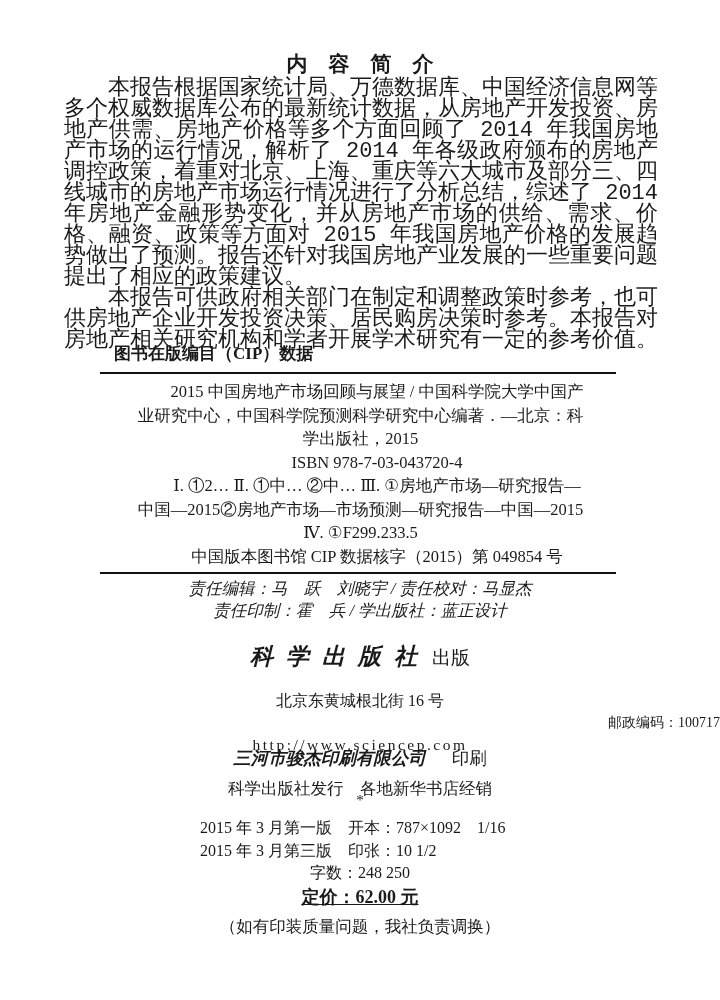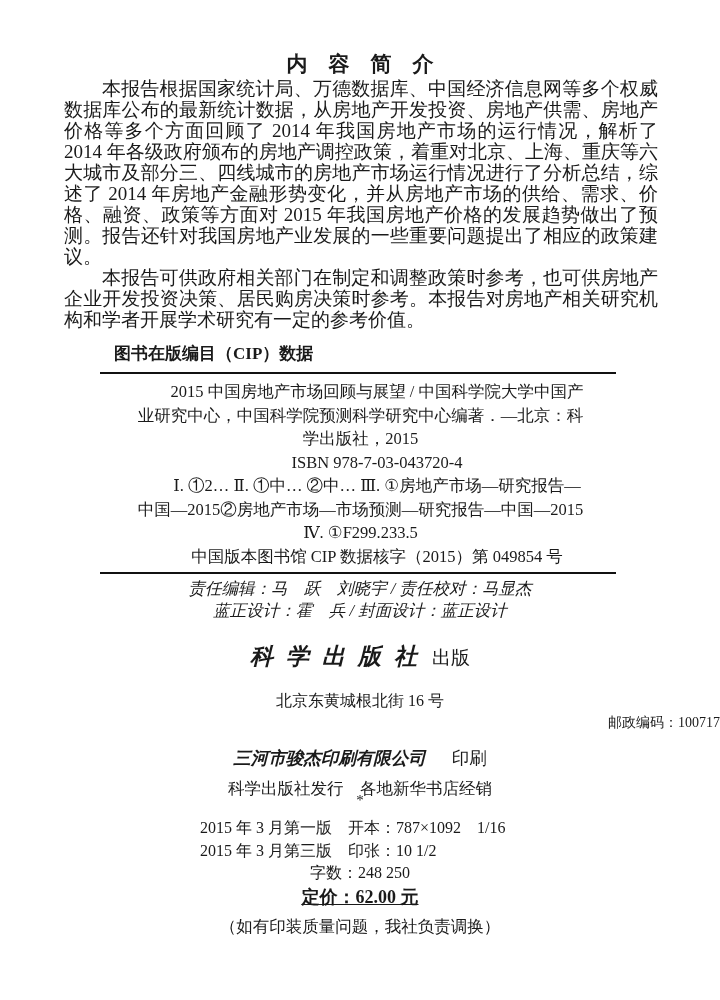--- a/index.html
+++ b/index.html
@@ -11,21 +11,21 @@
   }
   .page { position: relative; width: 720px; height: 1000px; background: #fff; overflow: hidden; }
 
   .intro-title {
     position: absolute; top: 50px; left: 0; width: 100%;
     text-align: center; font-size: 21px; font-weight: bold;
     white-space: pre-wrap;
   }
   .intro-body {
     position: absolute; top: 78px; left: 64px; width: 594px;
-    font-size: 19px; line-height: 21px; text-align: justify;
+    font-size: 22px; line-height: 21px; text-align: justify; font-family: Liberation Mono, monospace;
   }
   .intro-body p { margin: 0; text-indent: 2em; }
 
   .cip { position: absolute; top: 344px; left: 100px; width: 516px; }
   .cip-heading {
     font-size: 17px; font-weight: bold; line-height: 20px;
     padding-left: 14px; white-space: pre-wrap;
   }
   .cip-rule-top { border: none; border-top: 2px solid #111; margin: 8px 0 0 0; }
   .cip-body { padding: 6px 10px 4px 15px; font-size: 16.5px; line-height: 23.5px; text-align: center; }
@@ -95,29 +95,30 @@
       <div class="cip-line">　　Ⅰ. ①2… Ⅱ. ①中… ②中… Ⅲ. ①房地产市场—研究报告—</div>
       <div class="cip-line">中国—2015②房地产市场—市场预测—研究报告—中国—2015</div>
       <div class="cip-line">Ⅳ. ①F299.233.5</div>
       <div class="cip-line">　　中国版本图书馆 CIP 数据核字（2015）第 049854 号</div>
     </div>
     <hr class="cip-rule-bottom">
   </div>
 
   <div class="credits">
     <div>责任编辑：马　跃　刘晓宇 / 责任校对：马显杰</div>
-    <div>蓝正设计：霍　兵 / 封面设计：蓝正设计</div>
+    <div>责任印制：霍　兵 / 学出版社：蓝正设计</div>
   </div>
 
   <div class="publisher">
     <div class="pub-line">
       <span class="pub-brand">科学出版社</span><span class="pub-verb">出版</span>
     </div>
     <div class="pub-address">北京东黄城根北街 16 号</div>
     <div class="pub-postcode">邮政编码：100717</div>
+    <div class="pub-url">http://www.sciencep.com</div>
   </div>
 
   <div class="printer">
     <div class="printer-line1">
       <span class="printer-company">三河市骏杰印刷有限公司</span><span class="printer-verb">印刷</span>
     </div>
     <div class="printer-line2">科学出版社发行　各地新华书店经销</div>
   </div>
 
   <div class="star-divider">*</div>

